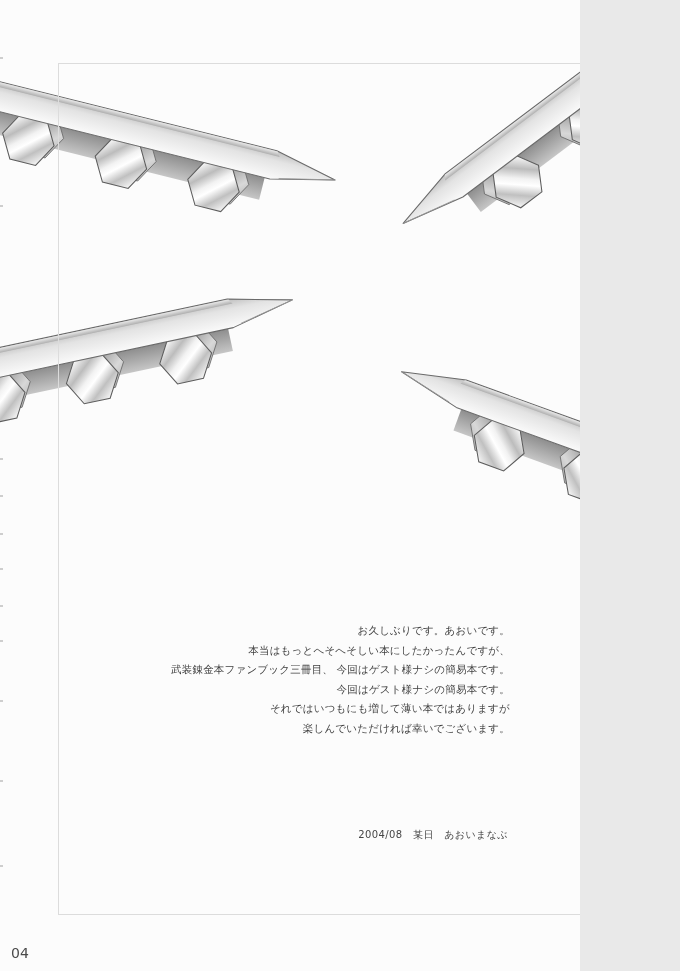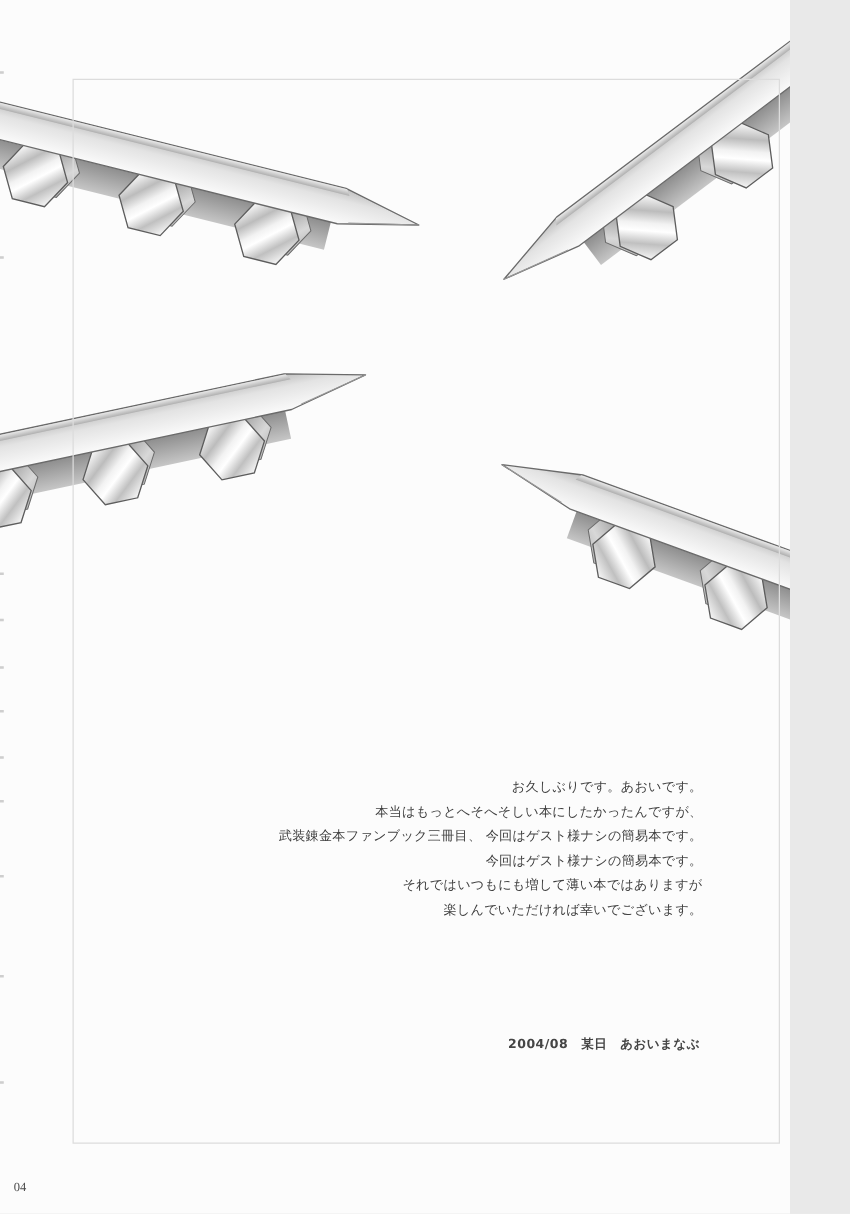--- a/index.html
+++ b/index.html
@@ -1,18 +1,18 @@
 <!DOCTYPE html>
 <html><head>
 <meta charset="utf-8">
 <style>
   html,body{margin:0;padding:0;background:#e9e9e9;}
   .screen{
     position:relative;
-    width:632px;height:971px;
+    width:580px;height:971px;
     overflow:hidden;
     background:#fcfcfc;
     font-family:"DejaVu Sans",sans-serif;
   }
   
   .page-frame{
     position:absolute;
     left:58px;top:63px;width:564px;height:850px;
     border:1px solid #dcdcdc;
     z-index:20;
@@ -43,29 +43,27 @@
     white-space:nowrap;
   }
   .signature{
     position:absolute;
     right:72px;top:828px;
     z-index:30;
     font-size:10px;
     letter-spacing:.4px;
     color:#454545;
     white-space:nowrap;
-    font-weight:bold;
   }
   .page-number{
     position:absolute;
     left:11px;top:945px;
     z-index:30;
-    font-size:10px;
+    font-size:14px;
     color:#4a4a4a;
-    font-family:Liberation Serif, serif;
   }
   .edge-mark{
     position:absolute;
     left:0;width:3px;height:2px;
     background:#b5b5b5;opacity:.65;
     z-index:5;
   }
 </style>
 </head>
 <body>

